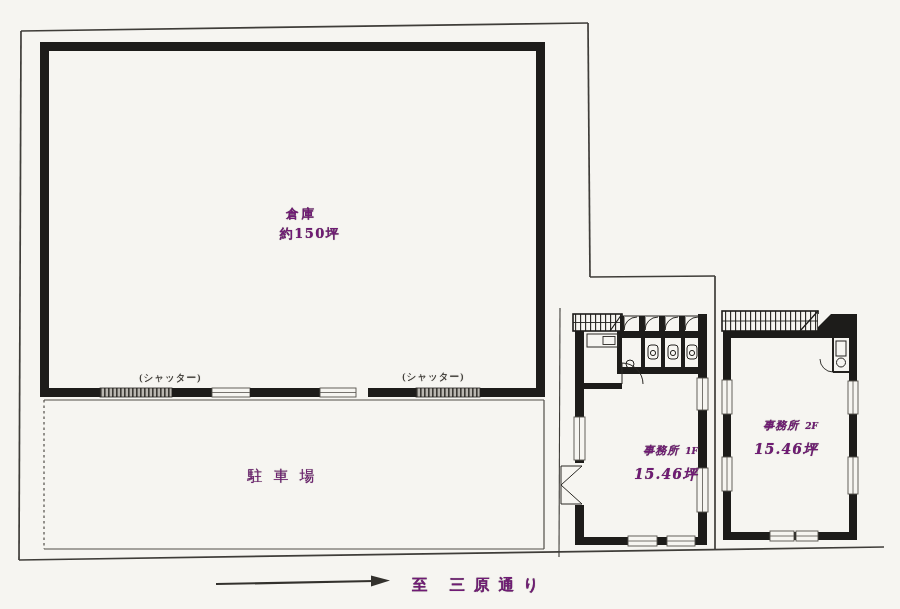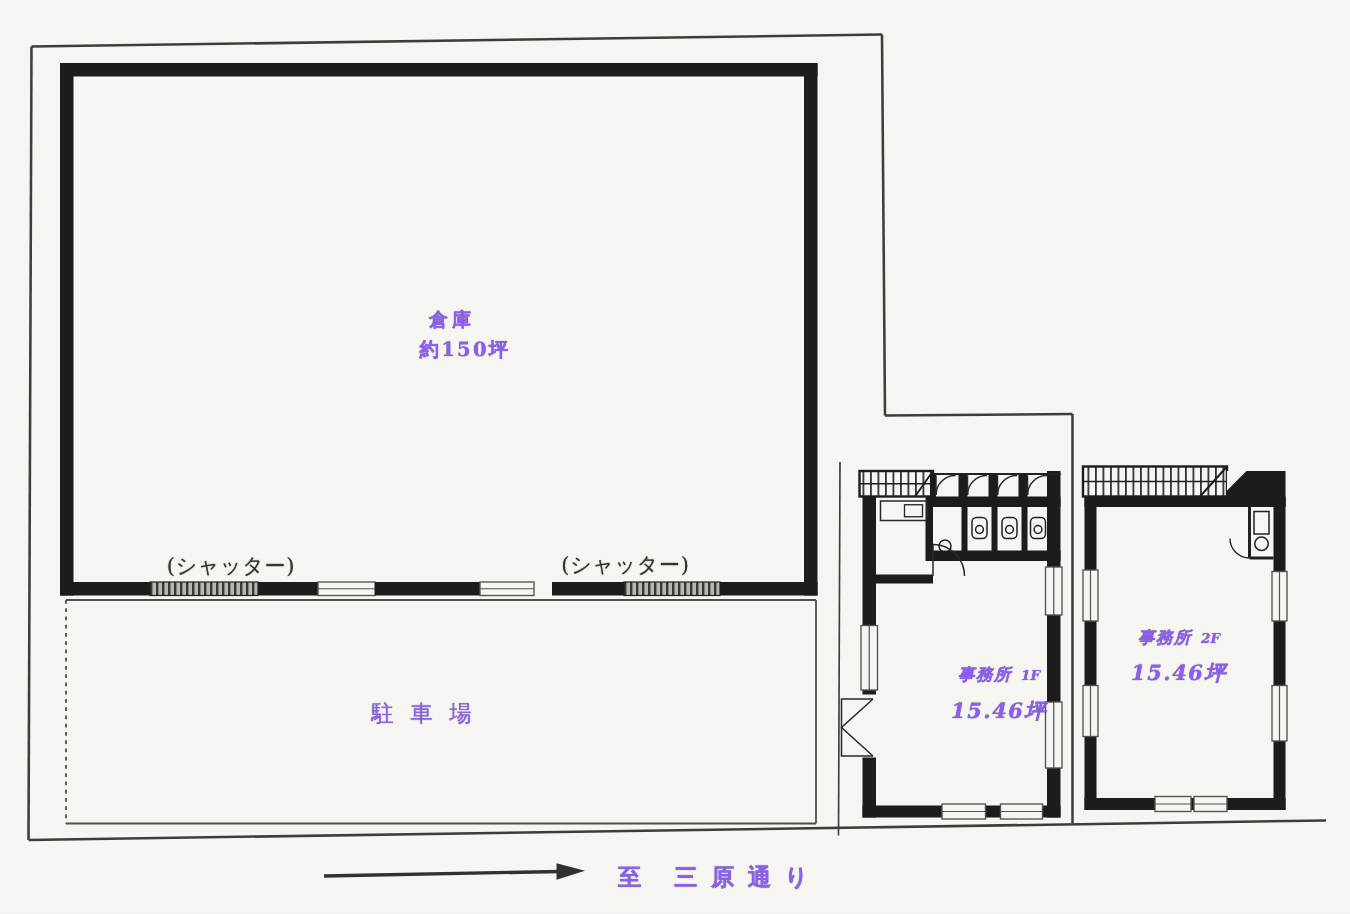--- a/index.html
+++ b/index.html
@@ -5,30 +5,30 @@
   html,body{margin:0;padding:0;background:#e9e8e4;}
   .page{
     position:relative;width:900px;height:609px;
     background:#f6f5f1;
     font-family:"DejaVu Serif","Liberation Serif",serif;
     color:#2a2824;overflow:hidden;
   }
   .plan-svg{position:absolute;left:0;top:0;}
   .lbl{
     position:absolute;white-space:nowrap;
-    color:#8b5cf6;
+    color:#701a75;
     text-shadow:0 0 0.7px rgba(46,42,38,.75);
     transform:translate(-50%,-50%);
   }
   .warehouse-lbl{text-align:center;font-weight:bold;}
   .warehouse-lbl .l1{font-size:12.5px;letter-spacing:3px;padding-left:3px;}
   .warehouse-lbl .l2{font-size:13px;letter-spacing:1.5px;margin-top:2px;padding-left:20px;}
   .parking-lbl{font-size:15px;font-weight:normal;letter-spacing:11px;padding-left:11px;}
-  .shutter-lbl{font-size:14px;letter-spacing:.5px;color:#37342f;}
-  .office-lbl{text-align:center;font-style:italic;font-weight:bold;}
+  .shutter-lbl{font-size:10px;letter-spacing:.5px;color:#37342f;margin-left:16px;}
+  .office-lbl{text-align:right;font-style:italic;font-weight:bold;}
   .office-lbl .nm{font-size:11px;letter-spacing:1px;}
   .office-lbl .fl{font-size:9px;margin-left:6px;}
   .office-lbl .ar{font-size:14px;letter-spacing:1px;margin-top:8px;}
   .street-lbl{font-size:15.5px;font-weight:bold;transform:none;}
   .street-lbl .to{letter-spacing:0;}
   .street-lbl .nm{margin-left:22px;letter-spacing:9px;}
 </style>
 </head>
 <body>
 

